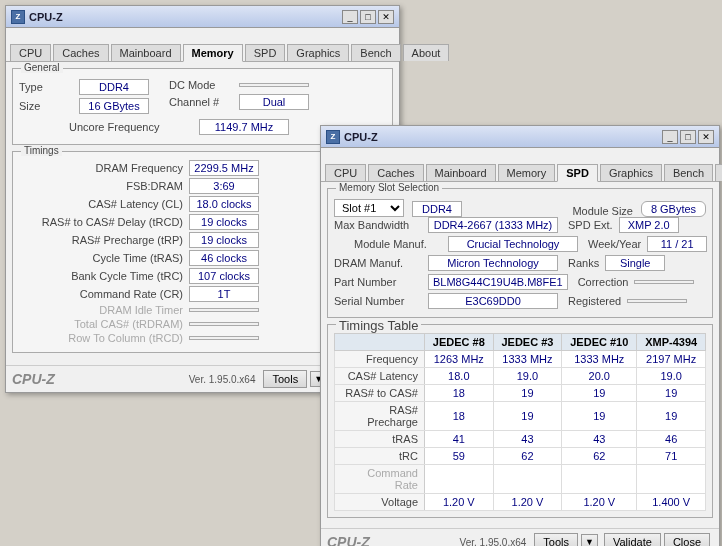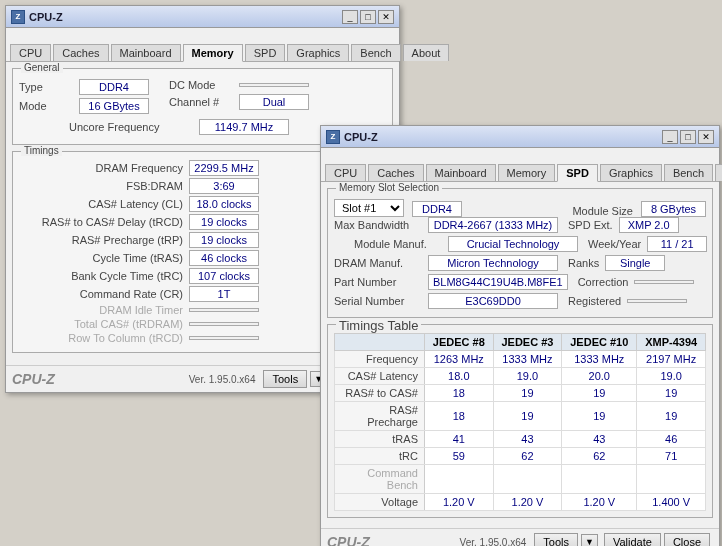--- a/index.html
+++ b/index.html
@@ -285,21 +285,21 @@
 
     <div class="group-box">
       <span class="group-box-title">General</span>
       <div style="display:flex; gap:20px; margin-top:6px;">
         <div>
           <div class="form-row" style="margin-bottom:3px;">
             <span class="form-label">Type</span>
             <span class="form-value" style="min-width:70px;">DDR4</span>
           </div>
           <div class="form-row">
-            <span class="form-label">Mode</span>
+            <span class="form-label">Size</span>
             <span class="form-value" style="min-width:70px;">16 GBytes</span>
           </div>
         </div>
         <div style="flex:1;">
           <div class="form-row">
             <span class="form-label" style="min-width:70px;">DC Mode</span>
             <span class="form-value disabled" style="min-width:70px;"></span>
           </div>
           <div class="form-row" style="margin-bottom:3px;">
             <span class="form-label" style="min-width:70px;">Channel #</span>
@@ -406,21 +406,21 @@
         <div style="display:flex; align-items:flex-end; gap:8px; ">
           <select class="spd-select">
             <option>Slot #1</option>
             <option>Slot #2</option>
             <option>Slot #3</option>
             <option>Slot #4</option>
           </select>
           <span class="form-value" style="min-width:50px;">DDR4</span>
           <span style="flex:1;"></span>
           <span style="color:#444;">Module Size</span>
-          <span class="form-value" style="min-width:65px;">8 GBytes</span>
+          <span class="form-value" style="min-width:65px;border-radius:6px;">8 GBytes</span>
         </div>
 
         <div style="display:flex; align-items:center; gap:6px; margin-bottom:3px;">
           <span style="color:#444; min-width:88px;">Max Bandwidth</span>
           <span class="form-value" style="min-width:130px;">DDR4-2667 (1333 MHz)</span>
           <span style="color:#444; margin-left:4px;">SPD Ext.</span>
           <span class="form-value" style="min-width:60px;">XMP 2.0</span>
         </div>
 
         <div style="display:flex; align-items:center; gap:6px; margin-bottom:3px;padding-left:20px;">
@@ -502,21 +502,21 @@
             <td class="value-cell">46</td>
           </tr>
           <tr>
             <td class="label-cell">tRC</td>
             <td class="value-cell">59</td>
             <td class="value-cell">62</td>
             <td class="value-cell">62</td>
             <td class="value-cell">71</td>
           </tr>
           <tr>
-            <td class="label-cell" style="color:#aaa;">Command Bench</td>
+            <td class="label-cell" style="color:#aaa;">Command Rate</td>
             <td class="value-cell dimmed"></td>
             <td class="value-cell dimmed"></td>
             <td class="value-cell dimmed"></td>
             <td class="value-cell dimmed"></td>
           </tr>
           <tr>
             <td class="label-cell">Voltage</td>
             <td class="value-cell">1.20 V</td>
             <td class="value-cell">1.20 V</td>
             <td class="value-cell">1.20 V</td>

